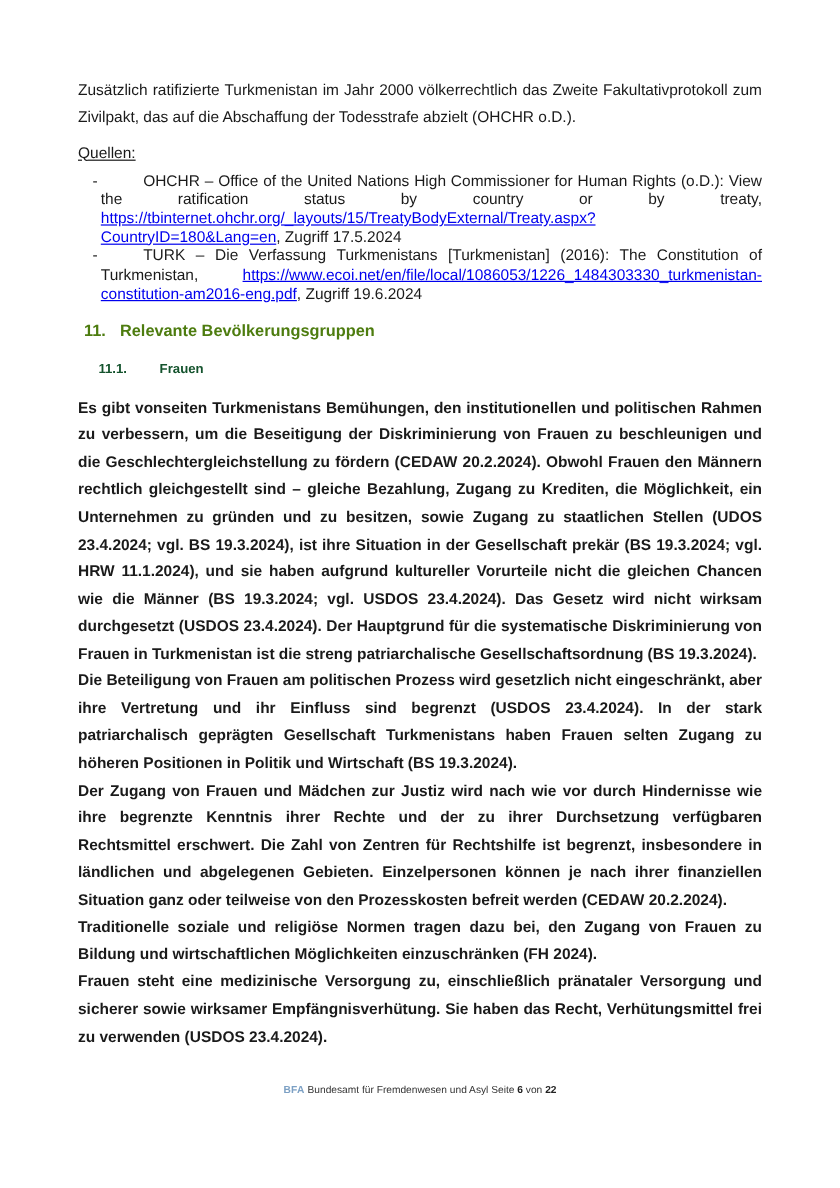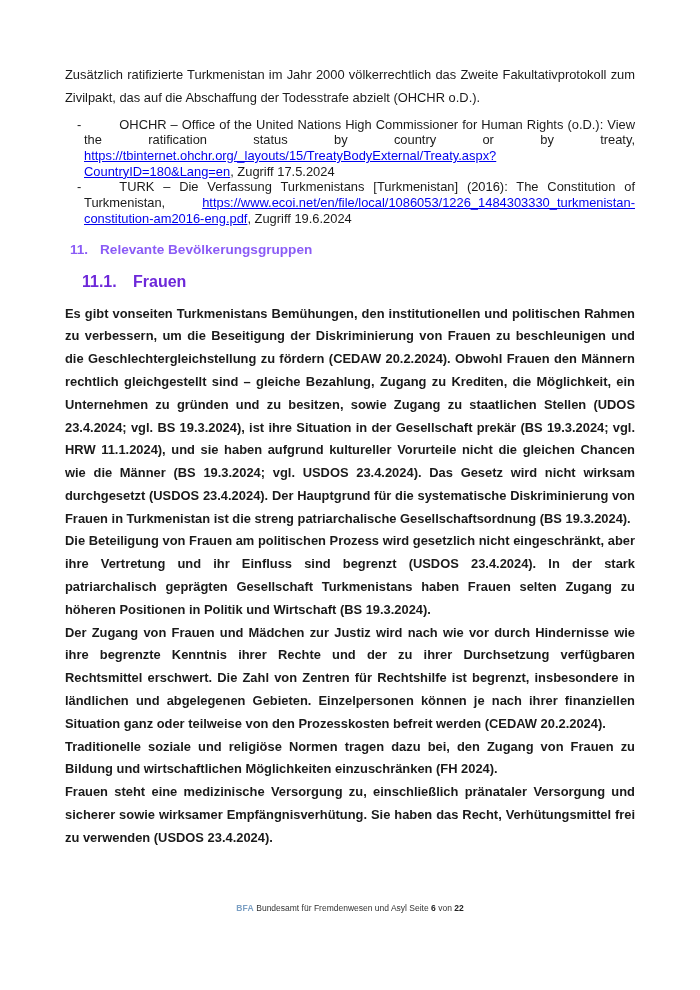--- a/index.html
+++ b/index.html
@@ -33,27 +33,27 @@
   .src-item .bullet { margin-left:-7px; }
   .src-item .tab { display:inline-block; width:38px; }
   a.doc-link {
     color:#0000EE; text-decoration:underline;
     overflow-wrap:break-word; word-break:break-word; cursor:pointer;
   }
 
   .h2 {
     margin:14px 0 0 0; padding-left:5px;
     font-size:13.6px; font-weight:bold; line-height:17px;
-    color:#8b5cf6;
+    color:#4d7c0f;
   }
   .h2 .hnum { display:inline-block; min-width:30px; }
   .h3 {
     margin:16px 0 0 0; padding-left:17px;
-    font-size:16px; font-weight:bold; line-height:16px;
-    color:#6d28d9;
+    font-size:11px; font-weight:bold; line-height:16px;
+    color:#14532d;
   }
   .h3 .hnum { display:inline-block; min-width:51px; }
 
   .bodytext { margin-top:13px; }
   .bodytext p {
     font-size:12.9px; line-height:22.8px;
     text-align:justify;
     font-weight:bold;
   }
 
@@ -65,20 +65,21 @@
   .footer .flogo { color:#7ca0c4; font-weight:bold; letter-spacing:0.2px; }
   .footer b { color:#222222; }
 </style>
 </head>
 <body>
 
 <div class="page">
 
   <p class="intro justify">Zusätzlich ratifizierte Turkmenistan im Jahr 2000 völkerrechtlich das Zweite Fakultativprotokoll zum Zivilpakt, das auf die Abschaffung der Todesstrafe abzielt (OHCHR o.D.).</p>
 
+  <p class="sources-label">Quellen:</p>
 
   <div class="sources">
 
     <div class="src-item">
       <span class="bullet">-</span><span class="tab"></span><span>OHCHR – Office of the United Nations High Commissioner for Human Rights (o.D.): View the ratification status by country or by treaty,</span>
       <a class="doc-link">https://tbinternet.ohchr.org/_layouts/15/TreatyBodyExternal/Treaty.aspx?CountryID=180&amp;Lang=en</a><span>, Zugriff 17.5.2024</span>
     </div>
 
     <div class="src-item">
       <span class="bullet">-</span><span class="tab"></span><span>TURK – Die Verfassung Turkmenistans [Turkmenistan] (2016): The Constitution of Turkmenistan,</span>

